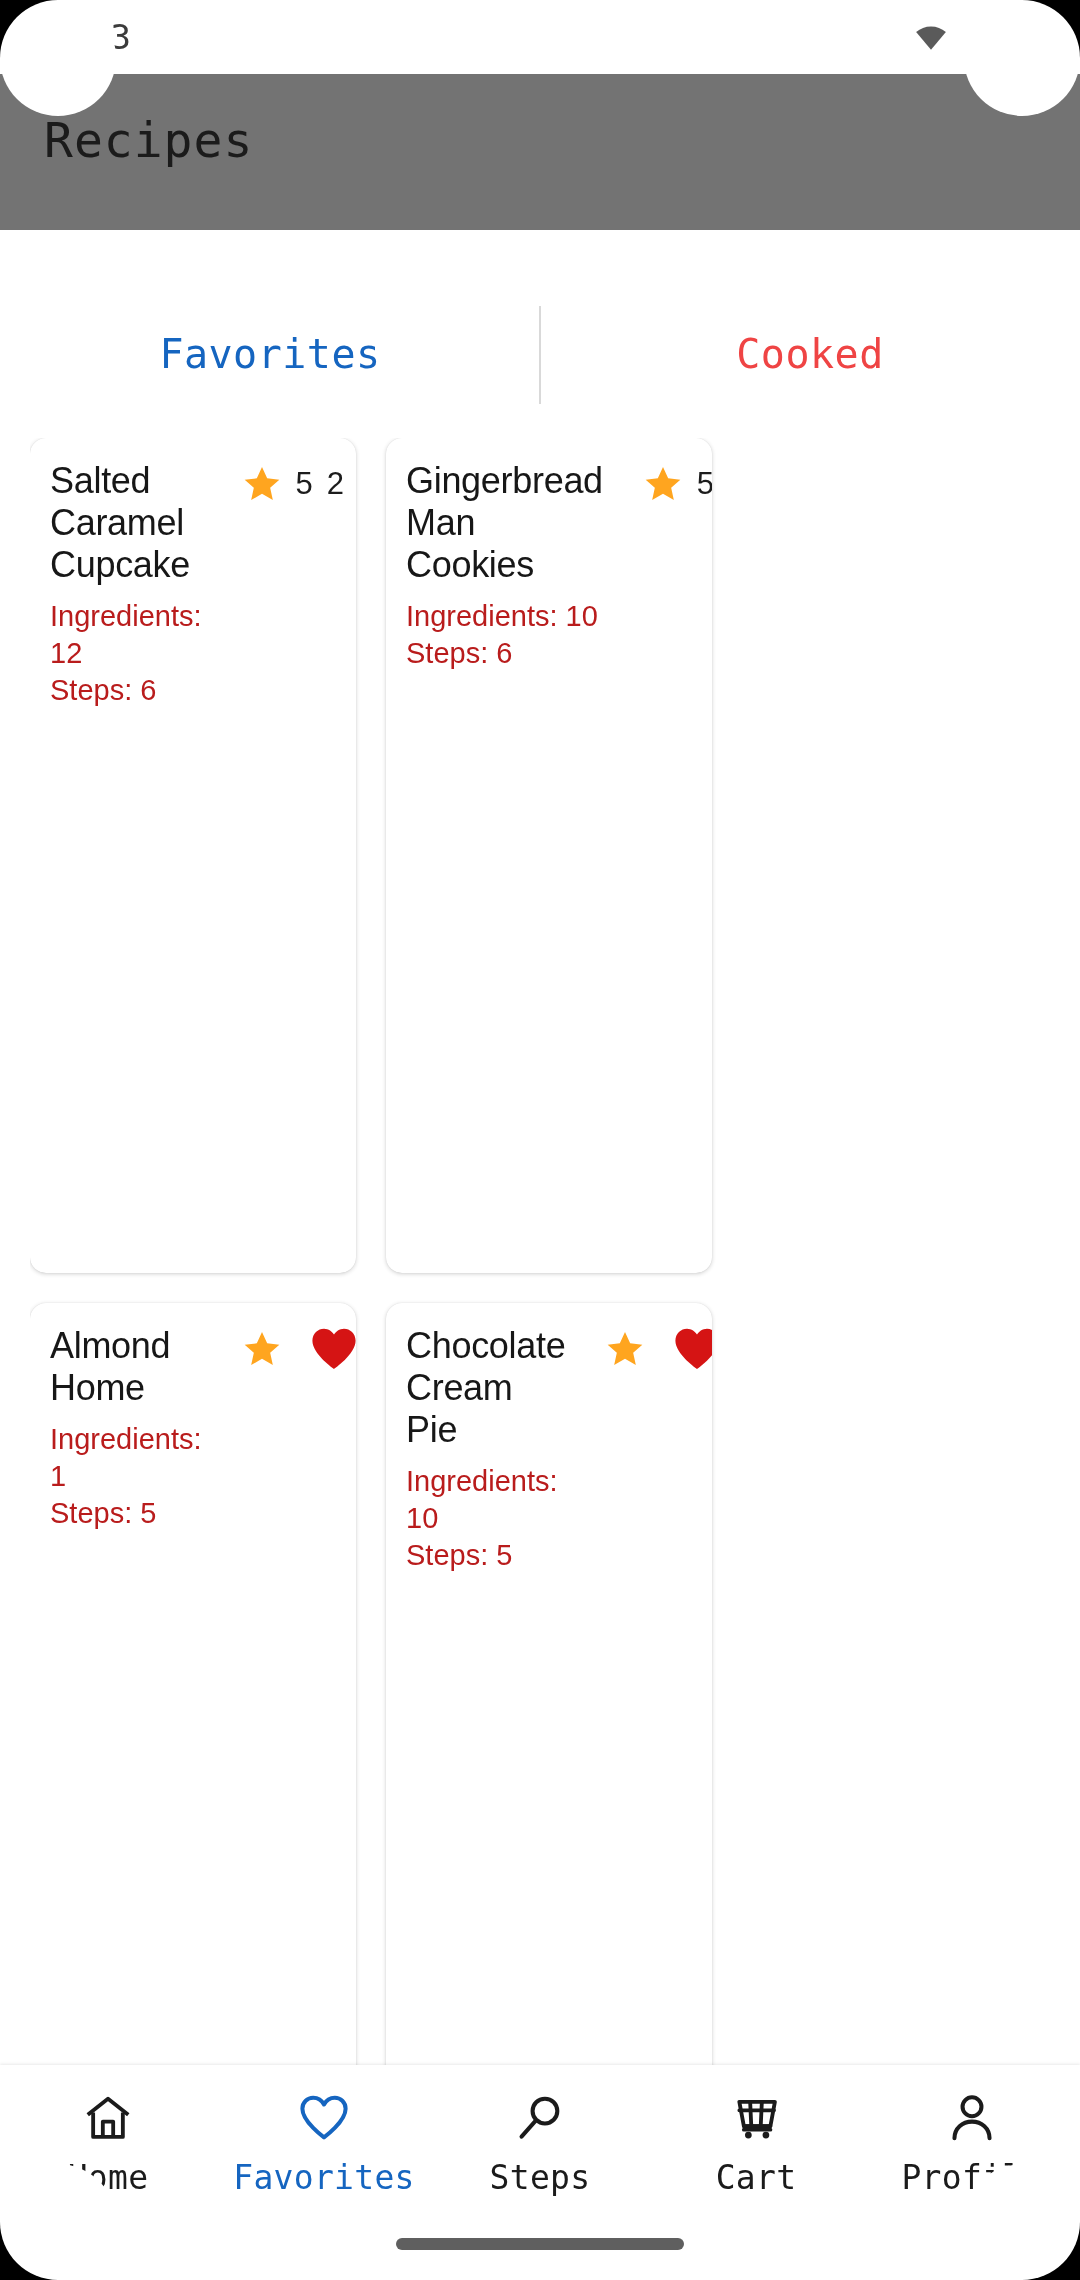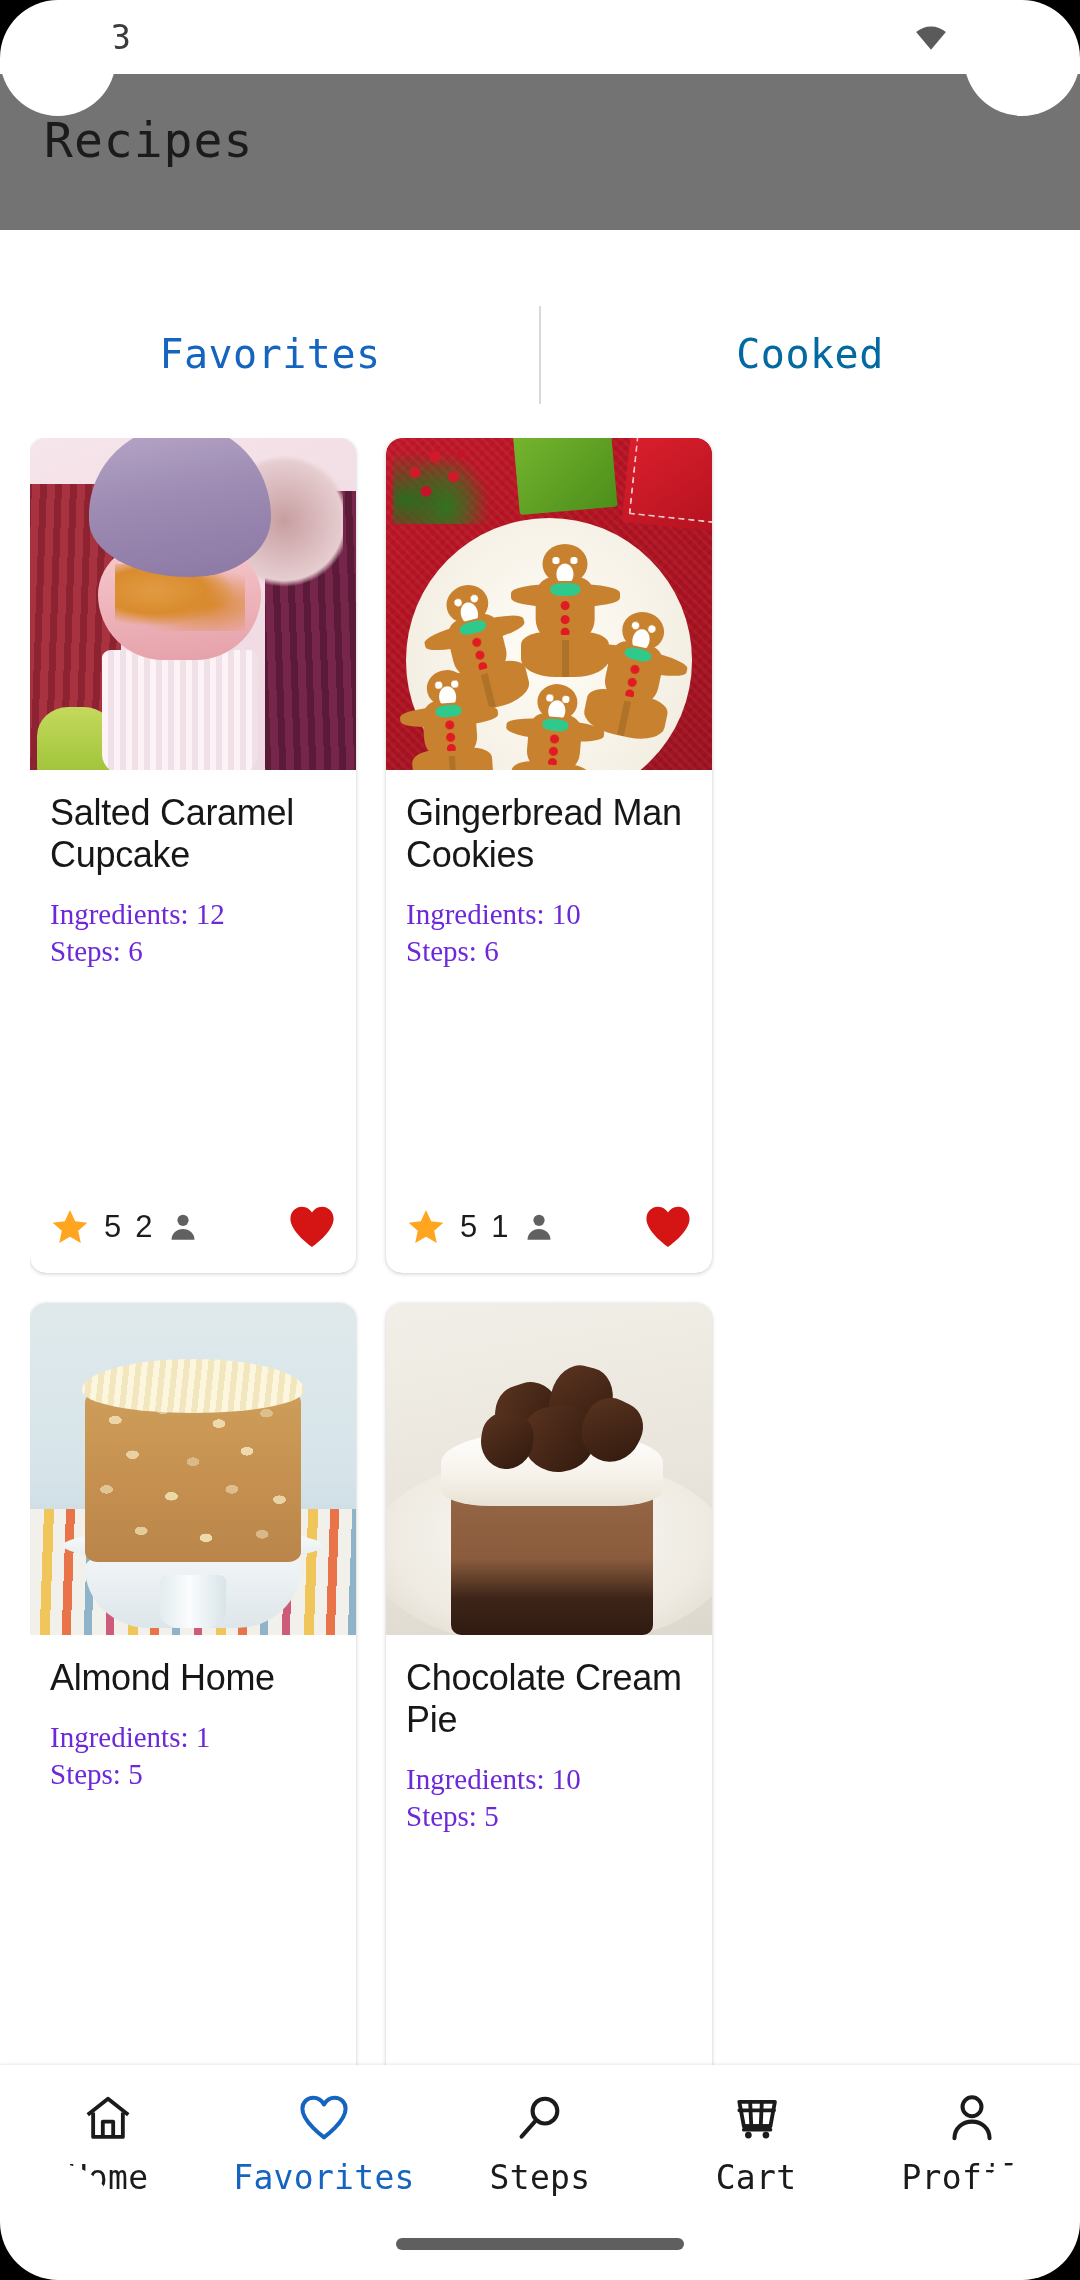--- a/index.html
+++ b/index.html
@@ -42,53 +42,53 @@
     position:absolute; top:300px; left:0; width:1080px; height:108px;
     display:flex; background:#fff;
   }
   .tab {
     flex:1; display:flex; align-items:center; justify-content:center;
     font-size:40px; letter-spacing:.5px;
     font-family:"DejaVu Sans Mono","Liberation Mono",monospace;
     background:transparent; border:none; cursor:pointer;
   }
   .tab.active { color:#1565c0; }
-  .tab.inactive { color:#0369a1; }
+  .tab.inactive { color:#ef4444; }
   #tabdivider { position:absolute; left:539px; top:306px; width:2px; height:98px; background:#d9d9d9; }
 
   
   #grid {
     position:absolute; top:438px; left:30px;
     width:1020px; height:1700px;
     display:flex; flex-wrap:wrap; gap:30px 30px;
     overflow:hidden;
   }
   .card {
     width:326px; background:#fff;
     border-radius:16px;
     box-shadow:0 1px 4px rgba(0,0,0,.18), 0 0 1px rgba(0,0,0,.12);
     overflow:hidden; cursor:pointer;
-    display:flex; flex-direction:column;
+    display:flex; 
     flex:0 0 auto;
   }
   .card-img {
     width:100%; height:332px;
     border-radius:16px 16px 0 0;
     position:relative; overflow:hidden;
     background:#eee;
   }
   .card-body { padding:22px 20px 0 20px; flex:1 1 auto; }
   .card-title {
     font-size:36px; line-height:1.17; color:#171717;
     font-family:"Liberation Sans",sans-serif; font-weight:400;
     letter-spacing:-.3px;
   }
   .card-meta {
-    margin-top:20px; font-size:29px; line-height:1.27; color:#6d28d9;
-    font-family:Liberation Serif, serif;
+    margin-top:12px; font-size:29px; line-height:1.27; color:#b91c1c;
+    font-family:Liberation Sans, sans-serif;
   }
   .card-foot {
     height:92px; padding:0 20px;
     display:flex; align-items:center; justify-content:space-between;
   }
   .rating { display:flex; align-items:center; gap:14px; }
   .rating .num { font-size:31px; color:#1c1c1c; font-family:"Liberation Sans",sans-serif; }
   .star-ic svg, .person-ic svg, .heart-ic svg { display:block; }
 
   

